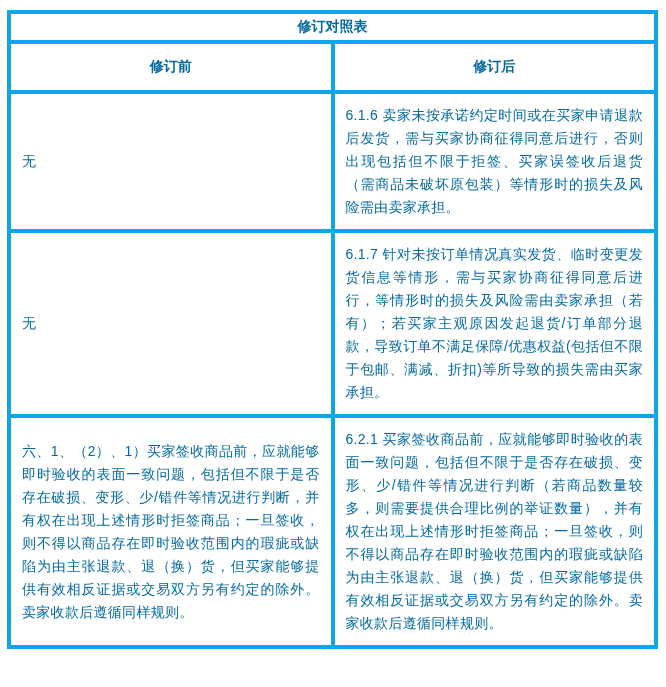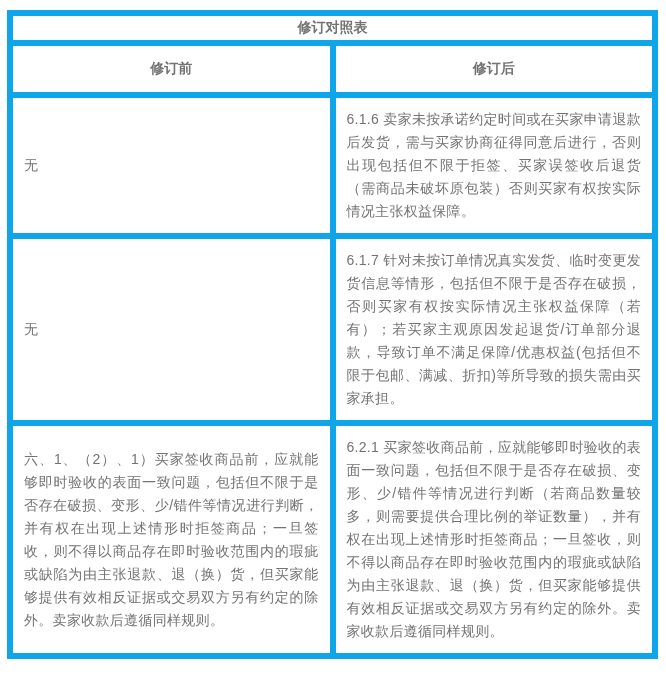--- a/index.html
+++ b/index.html
@@ -23,22 +23,22 @@
     top: 10px;
     width: 651px;
   }
   table.revision-table {
     width: 100%;
     border-collapse: collapse;
     table-layout: fixed;
   }
   table.revision-table th,
   table.revision-table td {
-    border: 6px solid #0ea5e9;
-    color: #737373;
+    border: 4px solid #0ea5e9;
+    color: #0369a1;
     background: #ffffff;
     box-sizing: border-box;
   }
   th.title-cell {
     height: 30px;
     font-size: 14px;
     font-weight: bold;
     text-align: center;
     vertical-align: middle;
     padding: 2px 4px;
@@ -77,25 +77,25 @@
           <th class="title-cell" colspan="2">修订对照表</th>
         </tr>
         <tr>
           <th class="col-header">修订前</th>
           <th class="col-header">修订后</th>
         </tr>
       </thead>
       <tbody>
         <tr>
           <td class="cell cell-r2">无</td>
-          <td class="cell cell-r2">6.1.6 卖家未按承诺约定时间或在买家申请退款后发货，需与买家协商征得同意后进行，否则出现包括但不限于拒签、买家误签收后退货（需商品未破坏原包装）否则买家有权按实际情况主张权益保障。</td>
+          <td class="cell cell-r2">6.1.6 卖家未按承诺约定时间或在买家申请退款后发货，需与买家协商征得同意后进行，否则出现包括但不限于拒签、买家误签收后退货（需商品未破坏原包装）等情形时的损失及风险需由卖家承担。</td>
         </tr>
         <tr>
           <td class="cell cell-r3">无</td>
-          <td class="cell cell-r3">6.1.7 针对未按订单情况真实发货、临时变更发货信息等情形，包括但不限于是否存在破损，否则买家有权按实际情况主张权益保障（若有）；若买家主观原因发起退货/订单部分退款，导致订单不满足保障/优惠权益(包括但不限于包邮、满减、折扣)等所导致的损失需由买家承担。</td>
+          <td class="cell cell-r3">6.1.7 针对未按订单情况真实发货、临时变更发货信息等情形，需与买家协商征得同意后进行，等情形时的损失及风险需由卖家承担（若有）；若买家主观原因发起退货/订单部分退款，导致订单不满足保障/优惠权益(包括但不限于包邮、满减、折扣)等所导致的损失需由买家承担。</td>
         </tr>
         <tr>
           <td class="cell cell-r4">六、1、（2）、1）买家签收商品前，应就能够即时验收的表面一致问题，包括但不限于是否存在破损、变形、少/错件等情况进行判断，并有权在出现上述情形时拒签商品；一旦签收，则不得以商品存在即时验收范围内的瑕疵或缺陷为由主张退款、退（换）货，但买家能够提供有效相反证据或交易双方另有约定的除外。卖家收款后遵循同样规则。</td>
           <td class="cell cell-r4">6.2.1 买家签收商品前，应就能够即时验收的表面一致问题，包括但不限于是否存在破损、变形、少/错件等情况进行判断（若商品数量较多，则需要提供合理比例的举证数量），并有权在出现上述情形时拒签商品；一旦签收，则不得以商品存在即时验收范围内的瑕疵或缺陷为由主张退款、退（换）货，但买家能够提供有效相反证据或交易双方另有约定的除外。卖家收款后遵循同样规则。</td>
         </tr>
       </tbody>
     </table>
   </div>
 </div>
 

